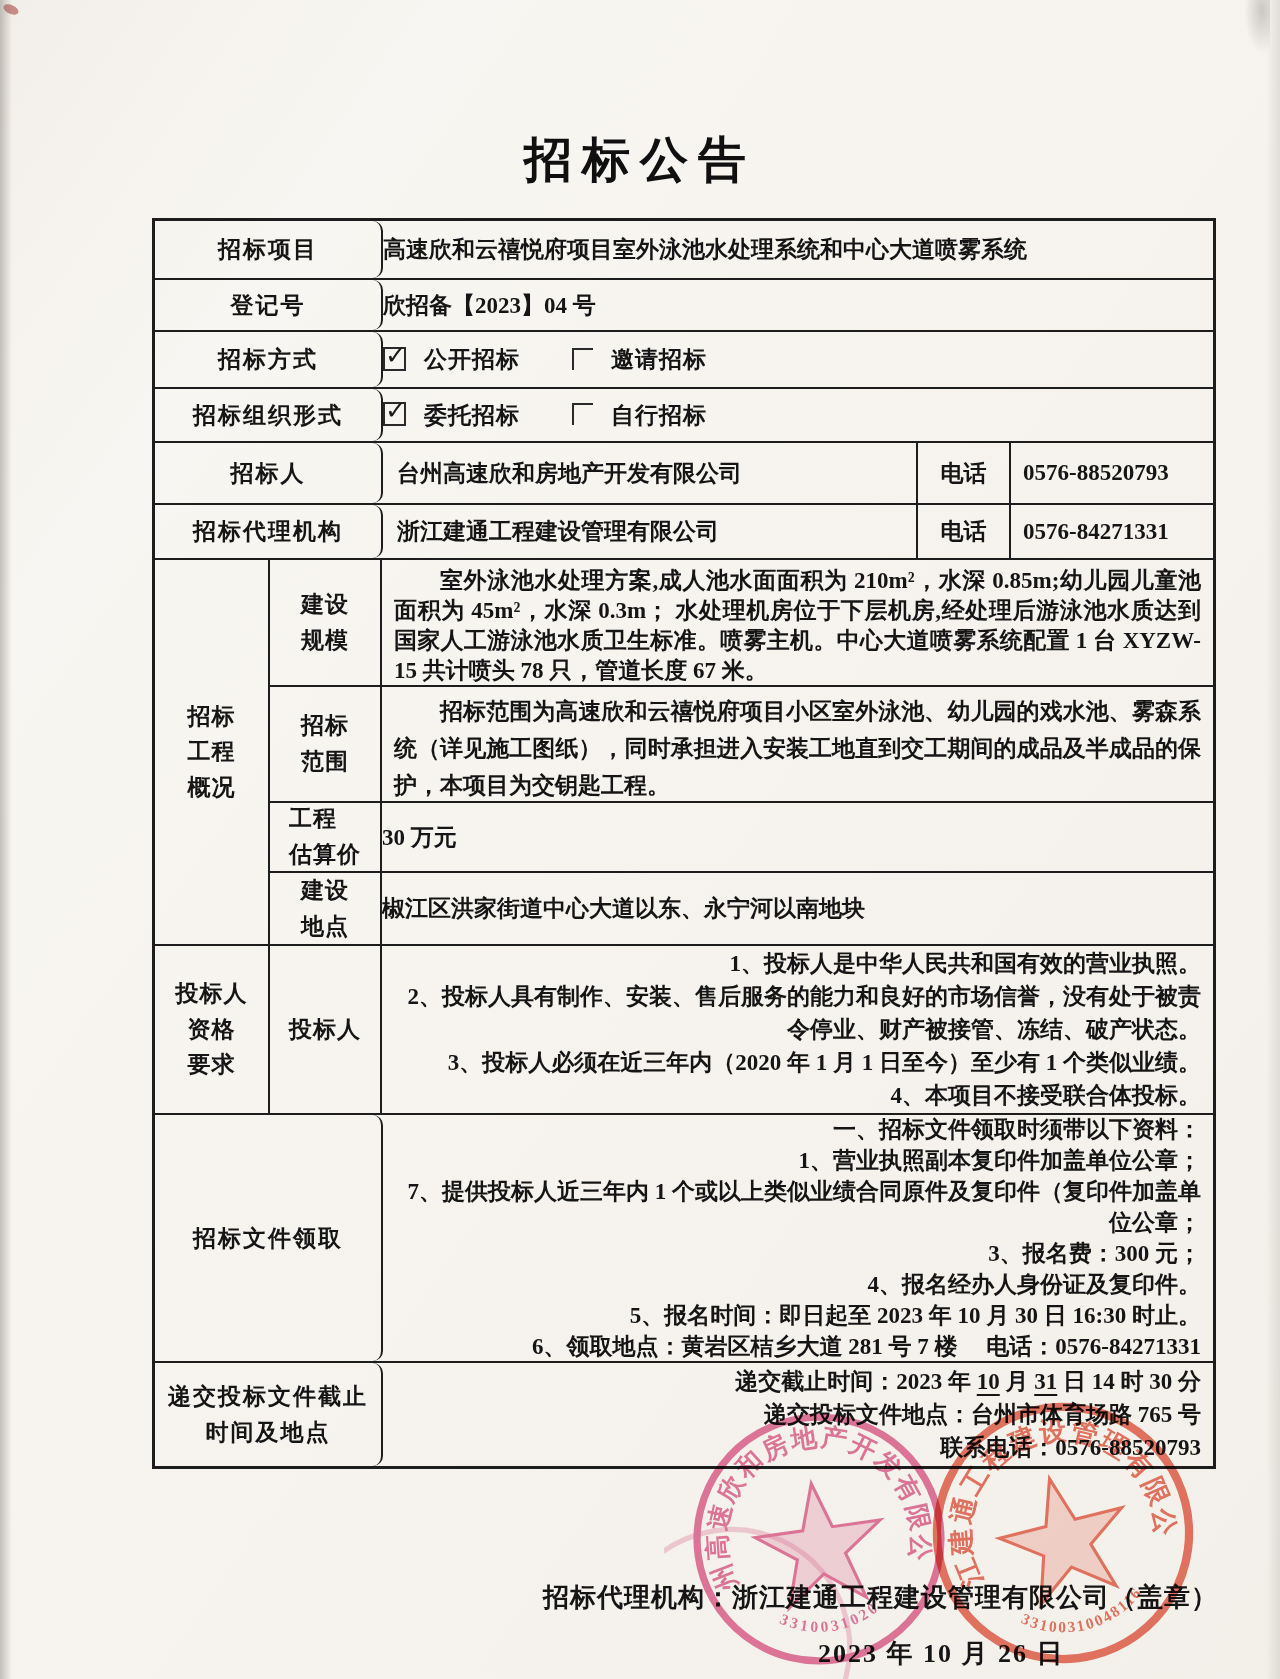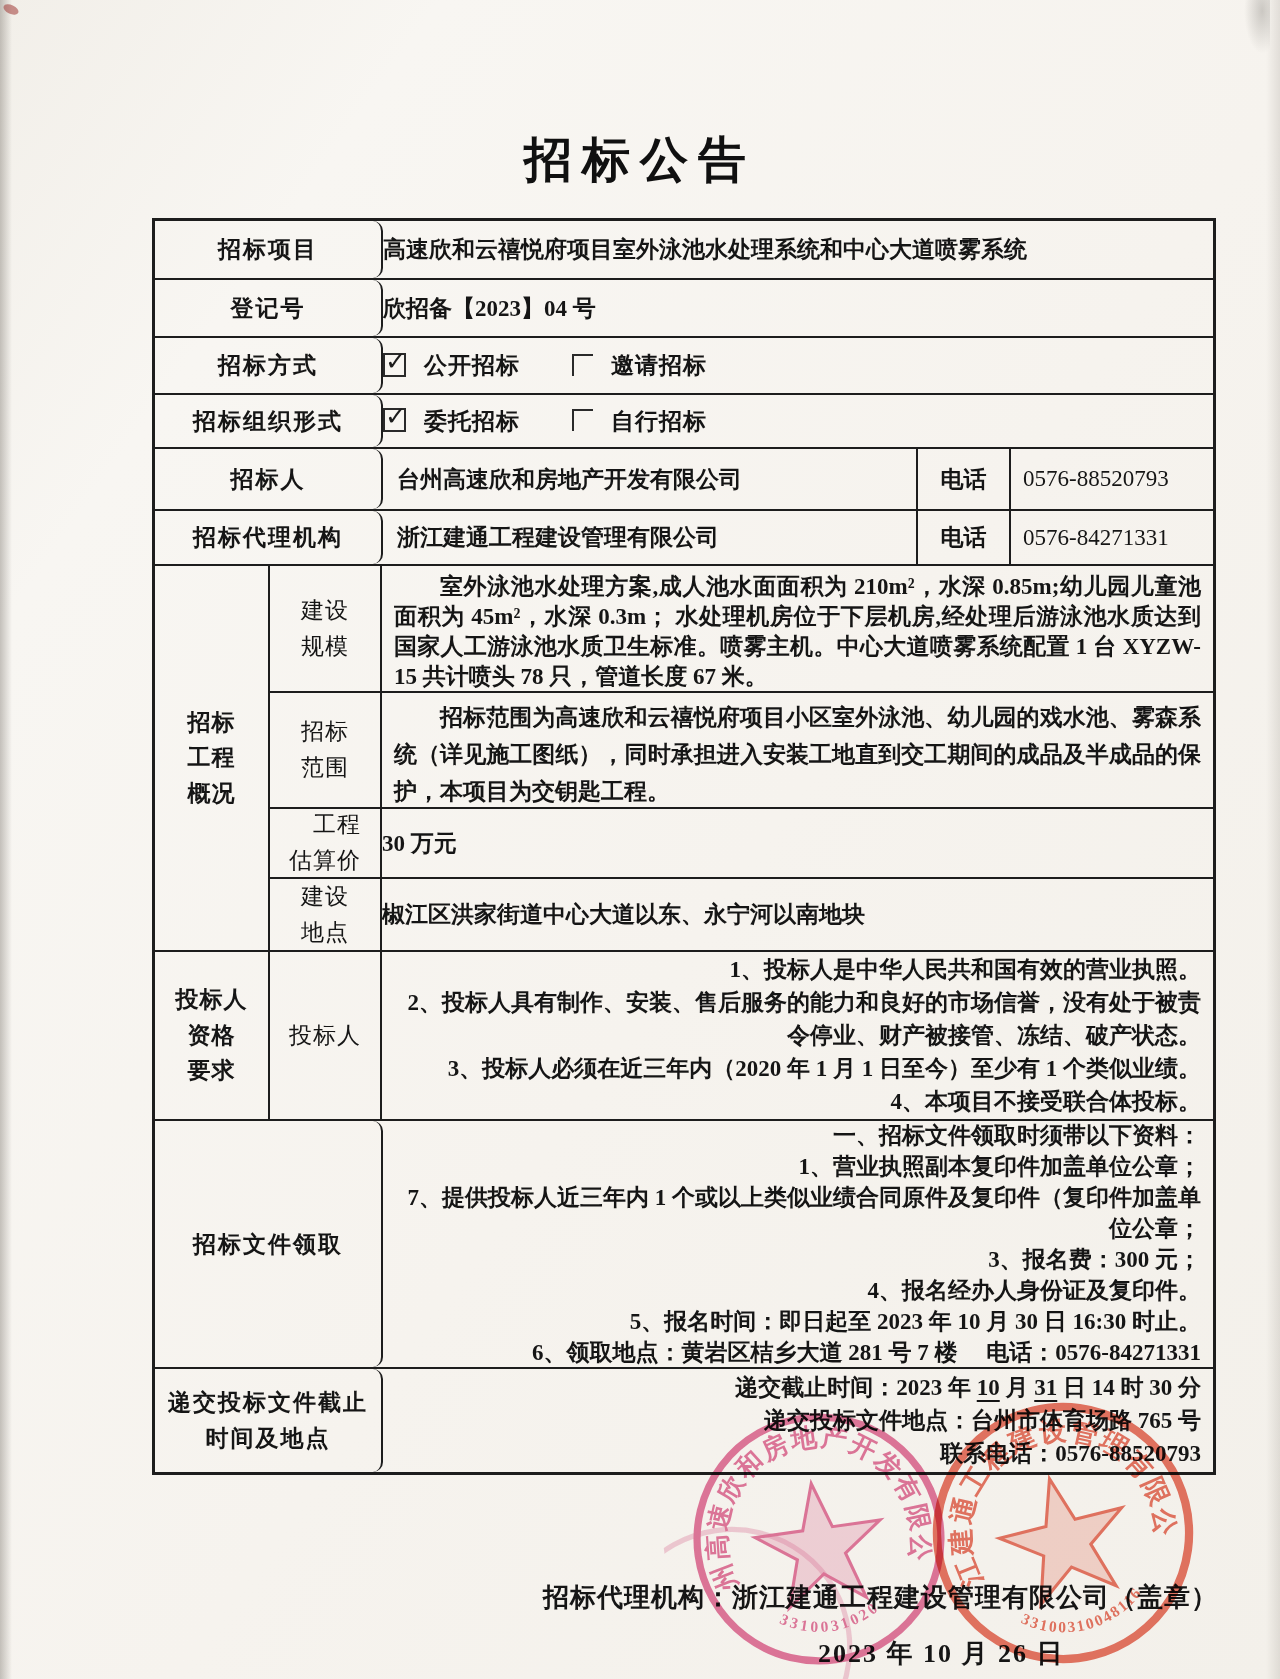--- a/index.html
+++ b/index.html
@@ -29,43 +29,43 @@
   .row{display:flex;box-sizing:border-box;}
   .row + .row{border-top:2px solid #1d1d1d;}
   .lbl{width:226px;flex:0 0 226px;border-right:2px solid #1d1d1d;
     display:flex;align-items:center;justify-content:center;
     font-weight:700;text-align:center;letter-spacing:2px;border-radius:10px;}
   .glbl{width:113px;flex:0 0 113px;border-right:2px solid #1d1d1d;
     display:flex;align-items:center;justify-content:center;
     font-weight:700;text-align:center;letter-spacing:1px;}
   .slbl{width:110px;flex:0 0 110px;border-right:2px solid #1d1d1d;
     display:flex;align-items:center;justify-content:center;
-    font-weight:400;text-align:right;letter-spacing:1px;}
+    font-weight:700;text-align:left;letter-spacing:1px;}
   .pre{white-space:pre-line;line-height:1.55;}
   .val{flex:1;display:flex;align-items:center;padding:0 0;font-weight:600;border-radius:22px;}
   .gcol{flex:1;display:flex;flex-direction:column;}
   .srow{display:flex;box-sizing:border-box;}
   .srow + .srow{border-top:2px solid #1d1d1d;}
   .para{flex:1;padding:6px 12px 4px 12px;line-height:30px;font-weight:600;
     text-indent:2em;text-align:justify;}
   .para.wide{line-height:37px;padding-top:8px;font-family:Liberation Mono, monospace;}
   .items{flex:1;display:flex;flex-direction:column;justify-content:center;
     padding:2px 12px;font-weight:600;text-align:right;}
   .items > div{line-height:31px;}
   .items.q > div{line-height:33px;}
   .items.dl > div{line-height:33px;}
-  .h57{height:57px}.h58{height:58px}.h54{height:54px}.h62{height:62px}.h55{height:55px}
+  .h57{height:57px}.h58{height:52px}.h54{height:54px}.h62{height:62px}.h55{height:55px}
   .h125{height:125px}.h116{height:116px}.h70{height:70px}.h73{height:73px}
   .h169{height:169px}.h248{height:248px}.h105{height:105px}
 
   
   .c-tel{flex:0 0 91px;border-left:2px solid #1d1d1d;display:flex;align-items:center;
     justify-content:center;font-weight:700;}
   .c-num{flex:0 0 190px;border-left:2px solid #1d1d1d;display:flex;align-items:center;
-    padding-left:12px;font-weight:400;font-family:"Liberation Serif","DejaVu Serif",serif;}
+    padding-left:12px;font-weight:700;font-family:"Liberation Serif","DejaVu Serif",serif;}
   .c-main{flex:1;display:flex;align-items:center;padding:0 14px;font-weight:600;}
 
   
   .checks{gap:0;}
   .cb{position:relative;display:inline-block;width:19px;height:20px;margin-top:-2px;}
   .cb.full{border:2.5px solid #2a2a2a;}
   .cb.empty{border-top:2.5px solid #2a2a2a;border-left:2.5px solid #2a2a2a;}
   .cb .tick{position:absolute;left:0px;top:-9px;font-size:26px;font-weight:700;
     color:#1c1c1c;font-family:"DejaVu Sans",sans-serif;}
   .cbl{margin-left:18px;font-weight:600;letter-spacing:1px;}

